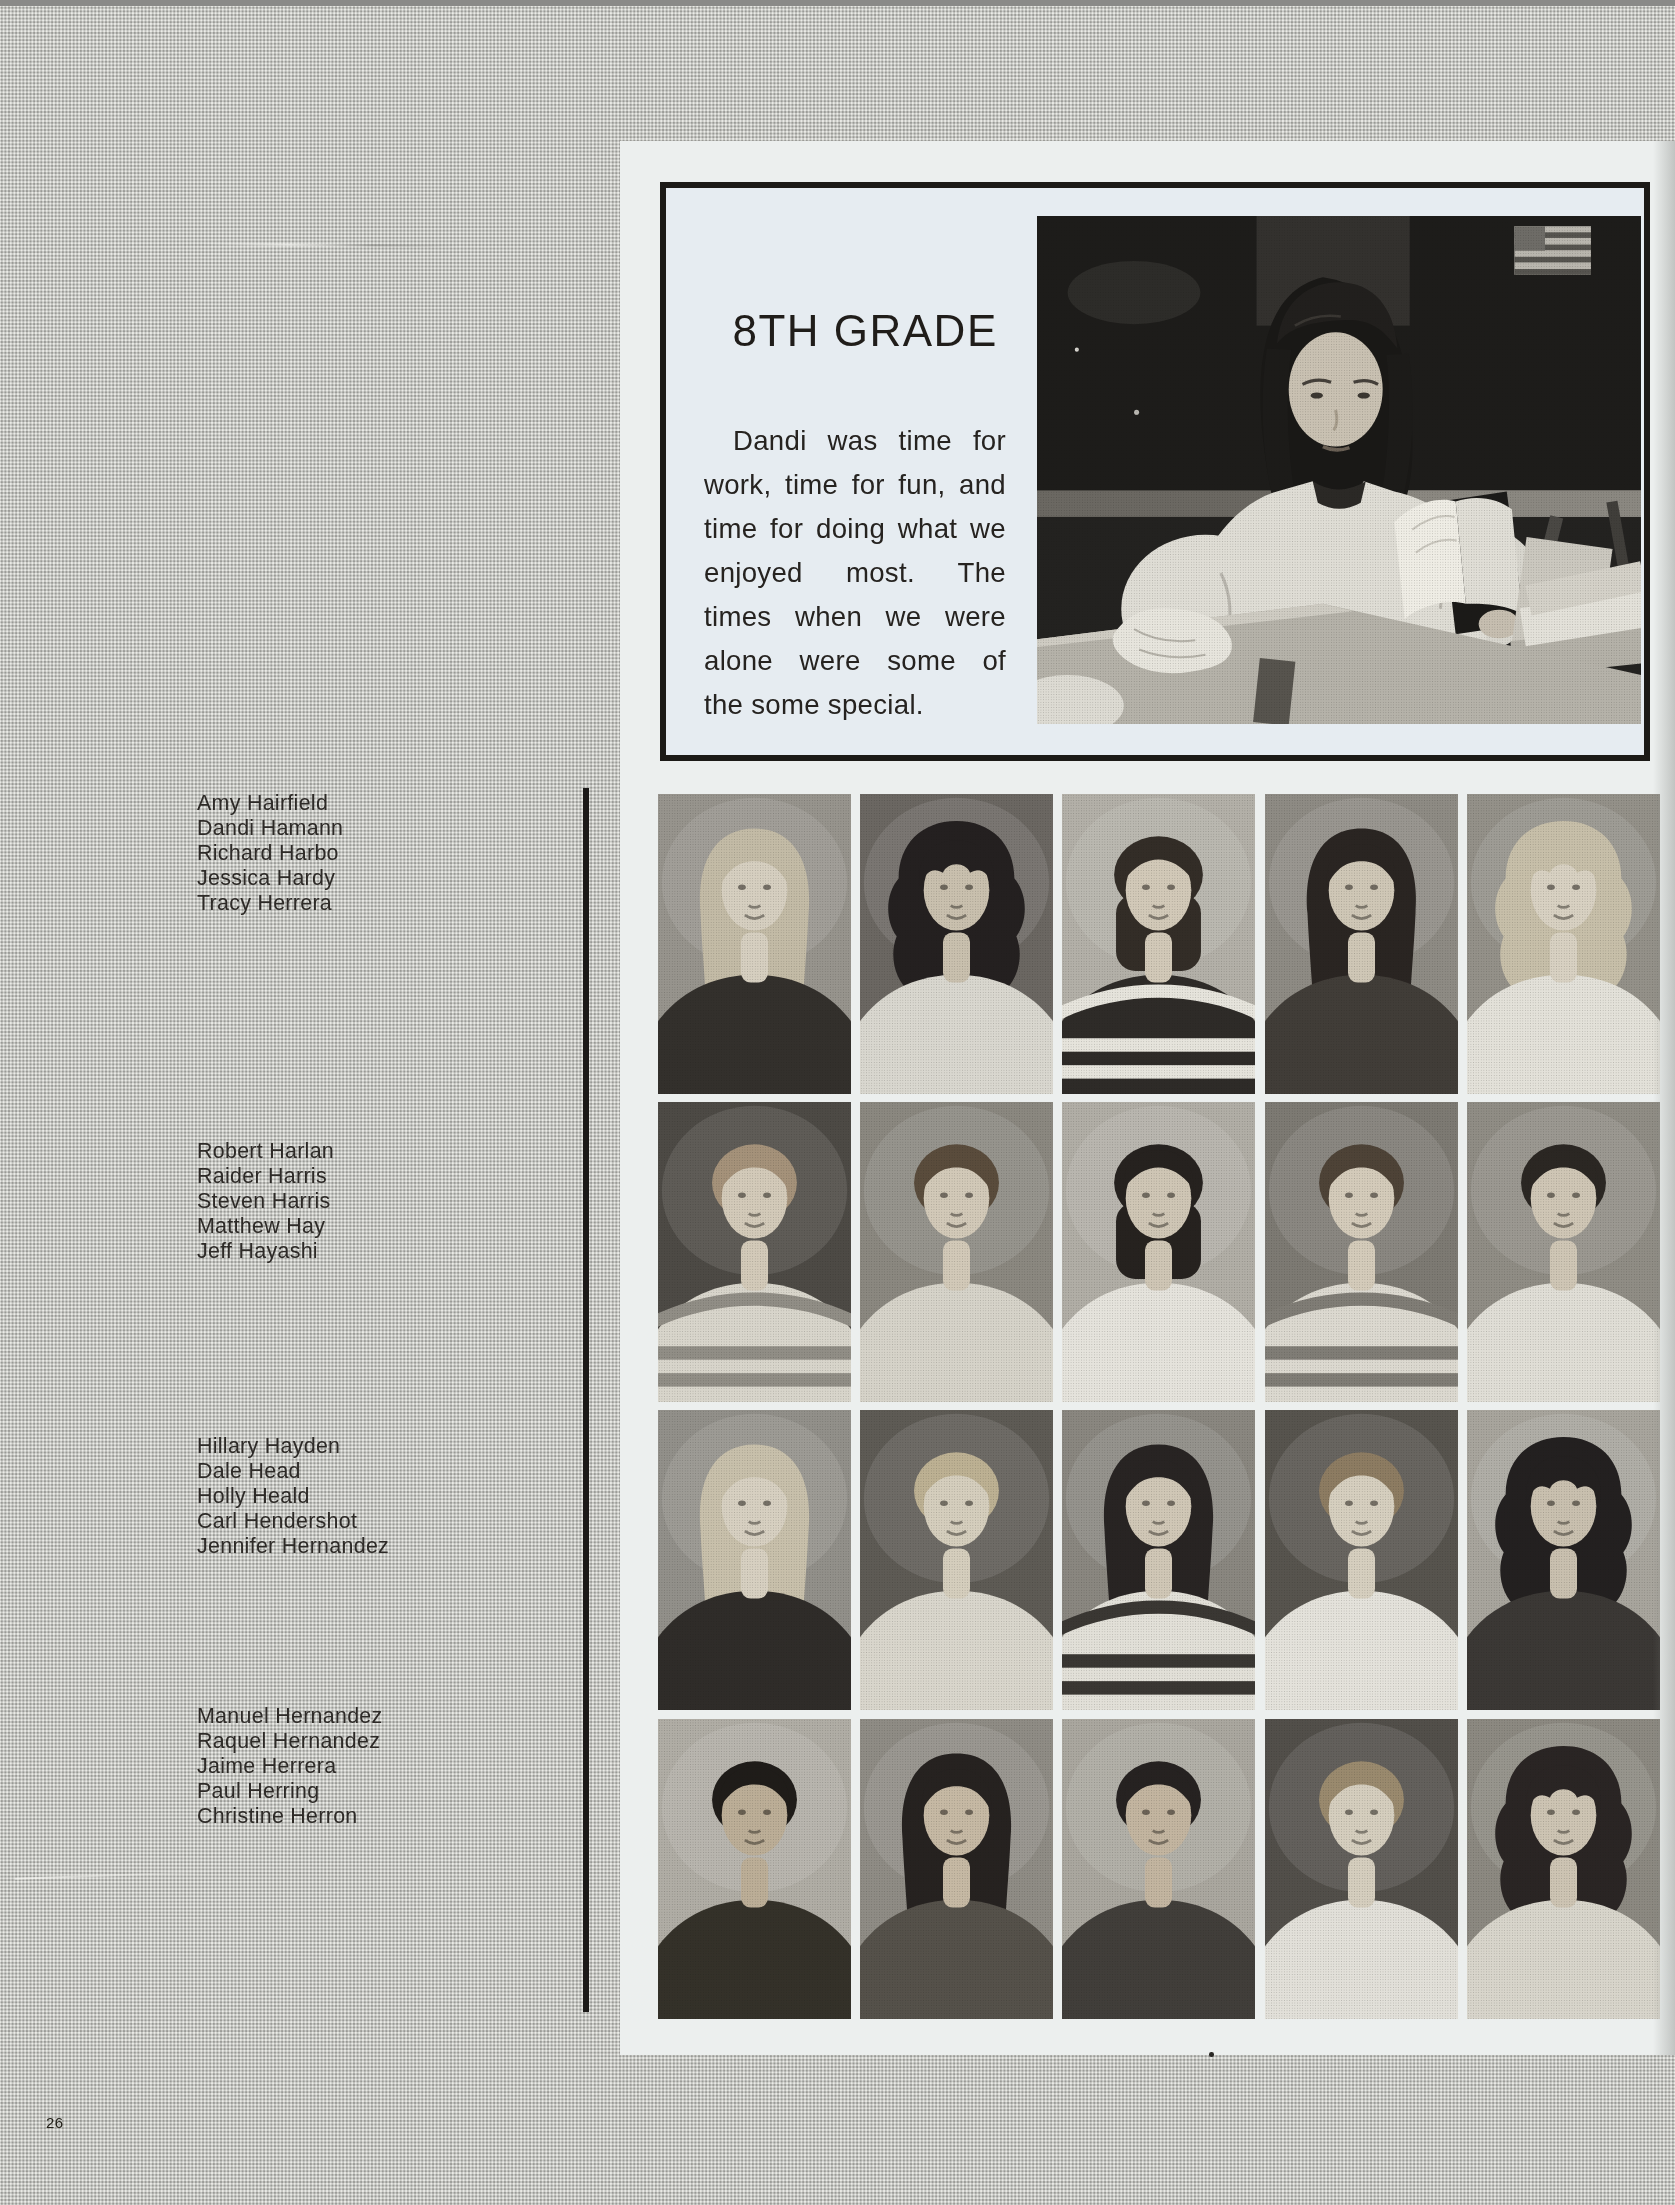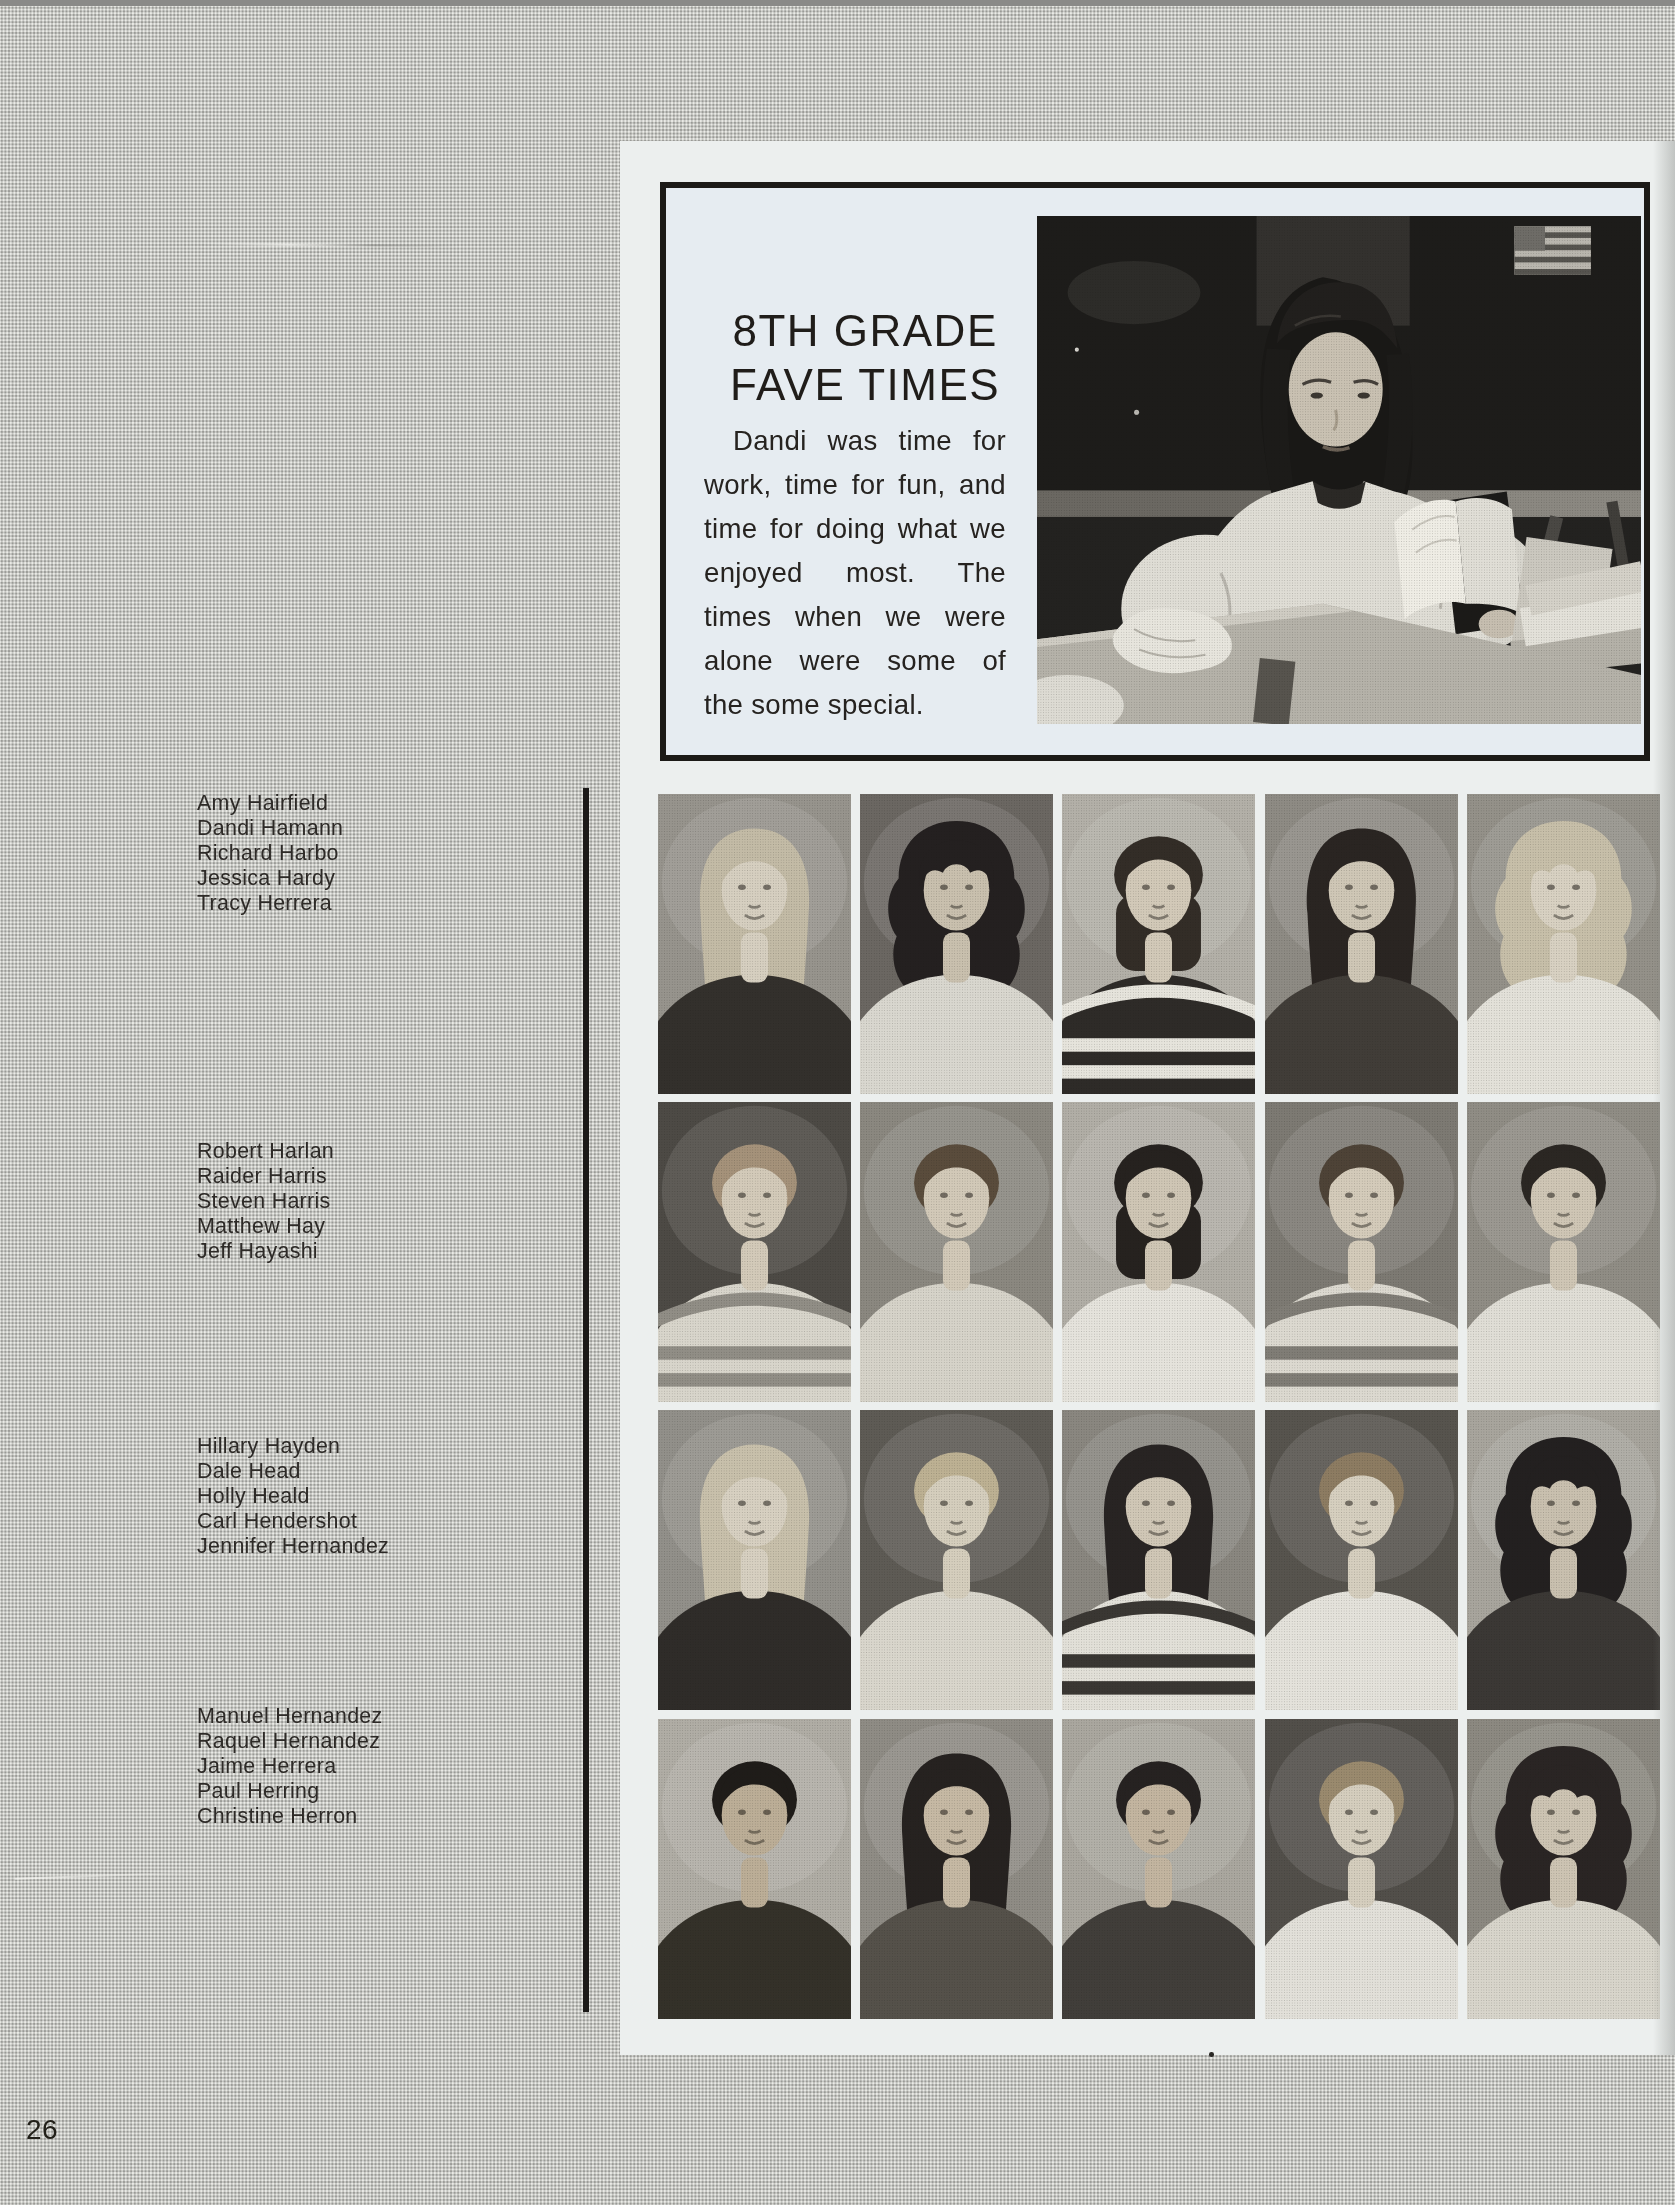--- a/index.html
+++ b/index.html
@@ -87,22 +87,22 @@
   .name-group{
     position:absolute;left:197px;width:357px;
     color:#2d2a27;font-size:21.4px;line-height:25px;letter-spacing:0.3px;
   }
   .name-group:nth-child(1){top:785px;}
   .name-group:nth-child(2){top:1133px;border-radius:26px;}
   .name-group:nth-child(3){top:1428px;}
   .name-group:nth-child(4){top:1698px;border-radius:11px;}
   
   .page-number{
-    position:absolute;left:26px;top:2108px;
-    color:#222019;font-size:28px;letter-spacing:0.5px;text-align:right;
+    position:absolute;left:46px;top:2108px;
+    color:#222019;font-size:15px;letter-spacing:0.5px;text-align:right;
   }
   .speck{
     position:absolute;left:1209px;top:2046px;width:4.6px;height:4.6px;
     border-radius:50%;background:#2a2825;
   }
   .scratch-a{
     position:absolute;left:204px;top:238px;width:255px;height:1.5px;
     background:linear-gradient(to right,rgba(255,255,255,0),rgba(250,250,246,.7),rgba(120,120,116,.4),rgba(255,255,255,0));
     transform:rotate(.4deg);
   }
@@ -118,21 +118,20 @@
 <div id="page">
 
   <div class="scratch-a"></div>
   <div class="scratch-b"></div>
 
   <div class="sheet">
 
     <div class="feature-box">
       <div class="feature-title">
         <div>8TH GRADE</div>
-        <div>FAVE TIMES</div>
       </div>
       <div class="feature-body">
           <div class="bodyline first">Dandi was time for</div>
           <div class="bodyline">work, time for fun, and</div>
           <div class="bodyline">time for doing what we</div>
           <div class="bodyline">enjoyed most. The</div>
           <div class="bodyline">times when we were</div>
           <div class="bodyline">alone were some of</div>
           <div class="bodyline last">the some special.</div>
         </div>

